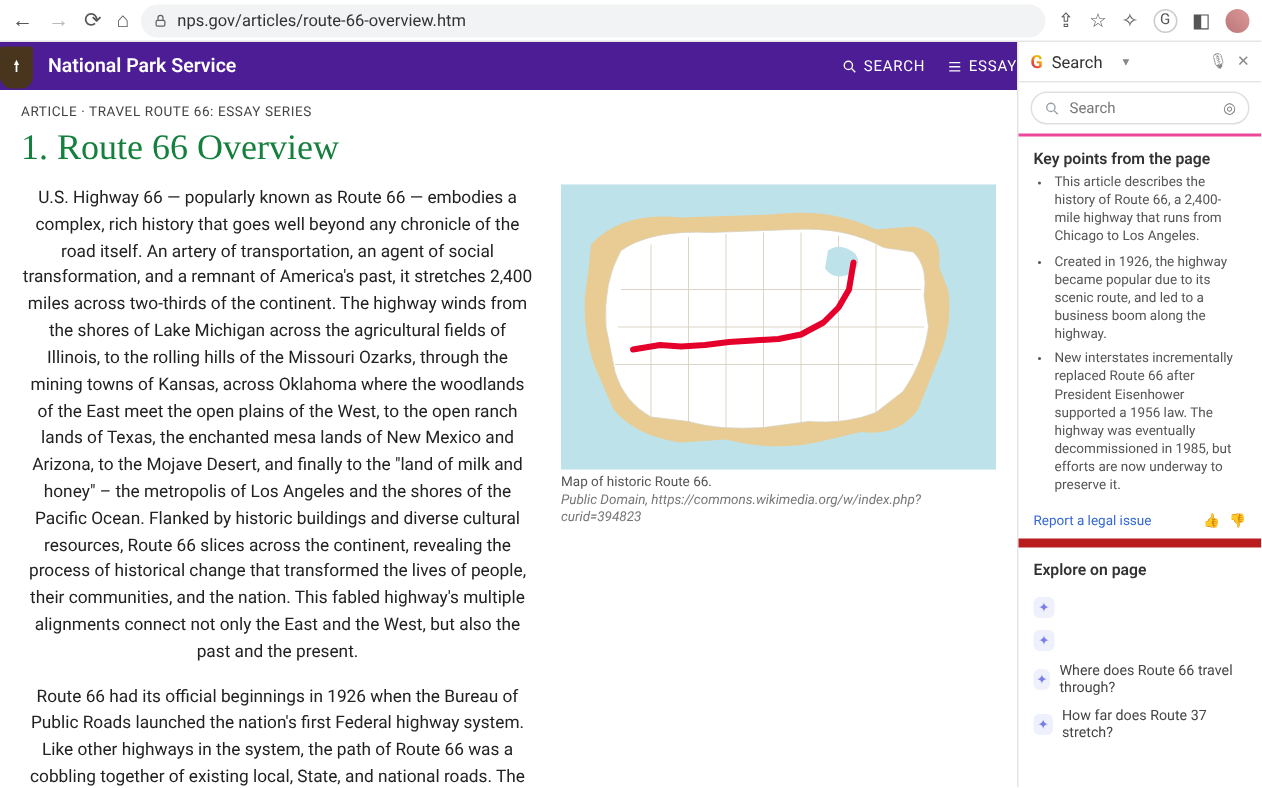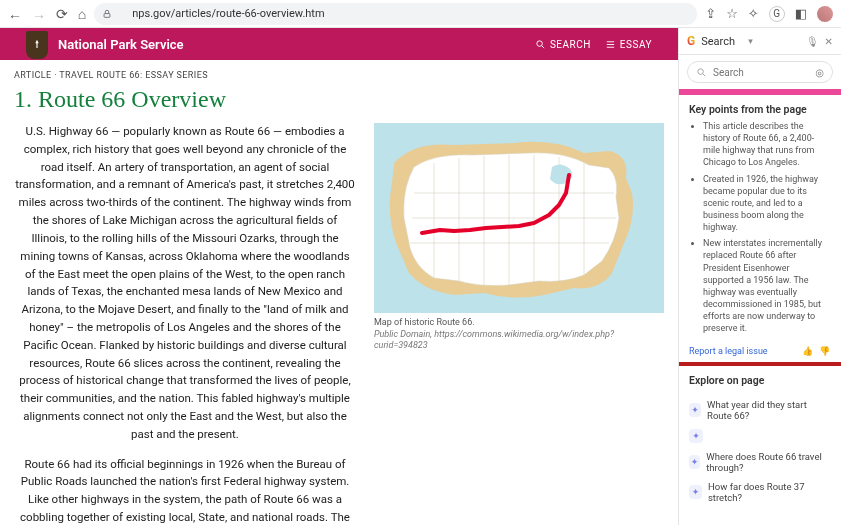--- a/index.html
+++ b/index.html
@@ -2,32 +2,32 @@
 <html><head>
 <meta charset="utf-8">
 <style>
   * { box-sizing: border-box; margin: 0; padding: 0; }
   body { font-family: -apple-system, BlinkMacSystemFont, "Segoe UI", Roboto, Arial, sans-serif; font-size: 13px; color: #222; background:#fff; }
   .root { width: 841px; height: 525px; display:flex; flex-direction:column; overflow:hidden; position:relative; }
 
   
   .toolbar { height:28px; display:flex; align-items:center; padding:2px 8px; gap:8px; border-bottom:1px solid #e5e5e5; font-size:12px; color:#555; }
   .toolbar .nav-icons { display:flex; gap:10px; align-items:center; font-size:14px;}
-  .toolbar .omnibox { flex:1; display:flex; align-items:center; height:22px; border-radius:12px; background:#f1f3f4; padding:0 8px; gap:20px; font-size:11px; color:#333;}
+  .toolbar .omnibox { flex:1; display:flex; align-items:center; height:22px; border-radius:12px; background:#f1f3f4; padding:0 8px; gap:6px; font-size:11px; color:#333;}
   .toolbar .ext-icons { display:flex; gap:10px; align-items:center; font-size:13px;}
   .lock { width:10px; height:10px; }
   .avatar { width:16px; height:16px; border-radius:50%; background:linear-gradient(45deg,#b77,#d99); }
 
   
   .columns { flex:1; display:flex; overflow:hidden; }
   .page { flex:1; overflow:auto; }
   .sidepanel { width:163px; border-left:1px solid #e5e5e5; background:#fff; display:flex; flex-direction:column; font-size:10px; color:#333; }
 
   
-  .nps-header { background:#be185d; color:#fff; height:32px; display:flex; align-items:center; padding:0 26px; gap:10px; }
+  .nps-header { background:#4c1d95; color:#fff; height:32px; display:flex; align-items:center; padding:0 0; gap:10px; }
   .nps-logo { width:22px; height:28px; background:#49341d; border-radius:2px 2px 8px 8px; display:flex; align-items:center; justify-content:center; margin-top:2px;}
   .nps-logo svg { width:14px; height:14px; }
   .nps-title { font-weight:600; font-size:13px; flex:1;}
   .nps-actions { display:flex; gap:14px; font-size:10px; letter-spacing:0.5px;}
   .nps-actions .act { display:flex; align-items:center; gap:4px; cursor:pointer;}
 
   
   .article { padding:10px 14px 20px; }
   .crumb { font-size:9px; letter-spacing:0.4px; color:#444; margin-bottom:6px; }
   .article h1 { font-family: Georgia, "Times New Roman", serif; font-weight:400; font-size:24px; color:#15803d; margin-bottom:10px;}
@@ -37,21 +37,21 @@
   .col-fig { width:290px; }
   .mapbox { width:290px; height:190px; background:#bde2ea; position:relative; overflow:hidden; }
   .figcap { font-size:9px; color:#555; margin-top:4px; line-height:1.3;}
   .figcap .src { font-style:italic; color:#777;}
 
   
   .sp-top { display:flex; align-items:center; padding:6px 8px; border-bottom:1px solid #e5e5e5; gap:6px;}
   .sp-top .g { font-weight:bold; font-size:12px; }
   .sp-top .lbl { flex:1; font-size:11px;}
   .sp-search { margin:6px 8px; border:1px solid #e0e0e0; border-radius:16px; height:22px; display:flex; align-items:center; padding:0 8px; gap:6px; color:#777;}
-  .sp-section { padding:8px 10px 4px; border-top:6px solid #ec4899;}
+  .sp-section { padding:8px 10px 4px; border-top:2px solid #ec4899;}
   .sp-section h3 { font-size:10.5px; font-weight:600; color:#333; margin-bottom:4px;}
   .sp-sub { font-size:9px; color:#888; margin-bottom:4px; line-height:1.3;}
   .sp-section ul { list-style:disc; padding-left:14px; }
   .sp-section li { font-size:9px; color:#555; line-height:1.35; margin-bottom:4px;}
   .sp-feedback { display:flex; align-items:center; gap:8px; padding:4px 10px 6px; font-size:9px; color:#3467d6; justify-content:space-between;}
   .sp-feedback .thumbs { display:flex; gap:6px; color:#888;}
   .sp-qrow { display:flex; align-items:center; gap:6px; padding:4px 10px; font-size:9.5px; color:#444; cursor:pointer;}
   .sp-qrow .qicon { width:14px; height:14px; border-radius:4px; background:#eef0fb; display:flex; align-items:center; justify-content:center; color:#7a7fe6; font-size:9px;}
 </style>
 </head>
@@ -176,26 +176,25 @@
       </ul>
     </div>
     <div class="sp-feedback">
       <span>Report a legal issue</span>
       <span class="thumbs">
         <span>👍</span>
         <span>👎</span>
       </span>
     </div>
 
-    <div class="sp-section" style="border-top:4px solid #b91c1c;">
+    <div class="sp-section" style="border-top:6px solid #b91c1c;">
       <h3>Explore on page</h3>
     </div>
     <div class="sp-qrow">
           <span class="qicon">✦</span>
-          <span>What year did they start Route 66?</span>
         </div>
     <div class="sp-qrow">
           <span class="qicon">✦</span>
         </div>
     <div class="sp-qrow">
           <span class="qicon">✦</span>
           <span>Where does Route 66 travel through?</span>
         </div>
     <div class="sp-qrow">
           <span class="qicon">✦</span>

